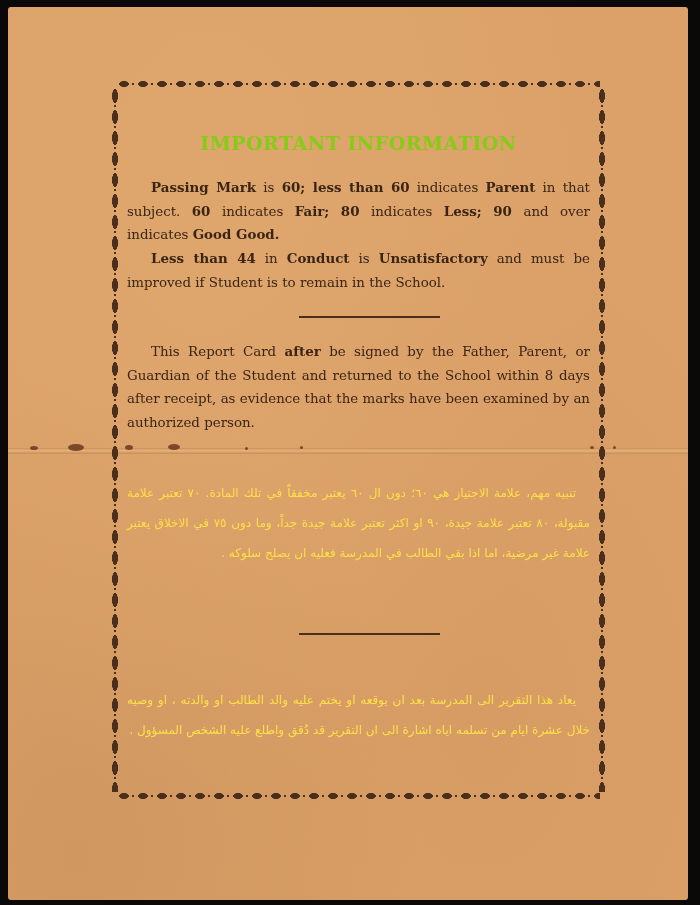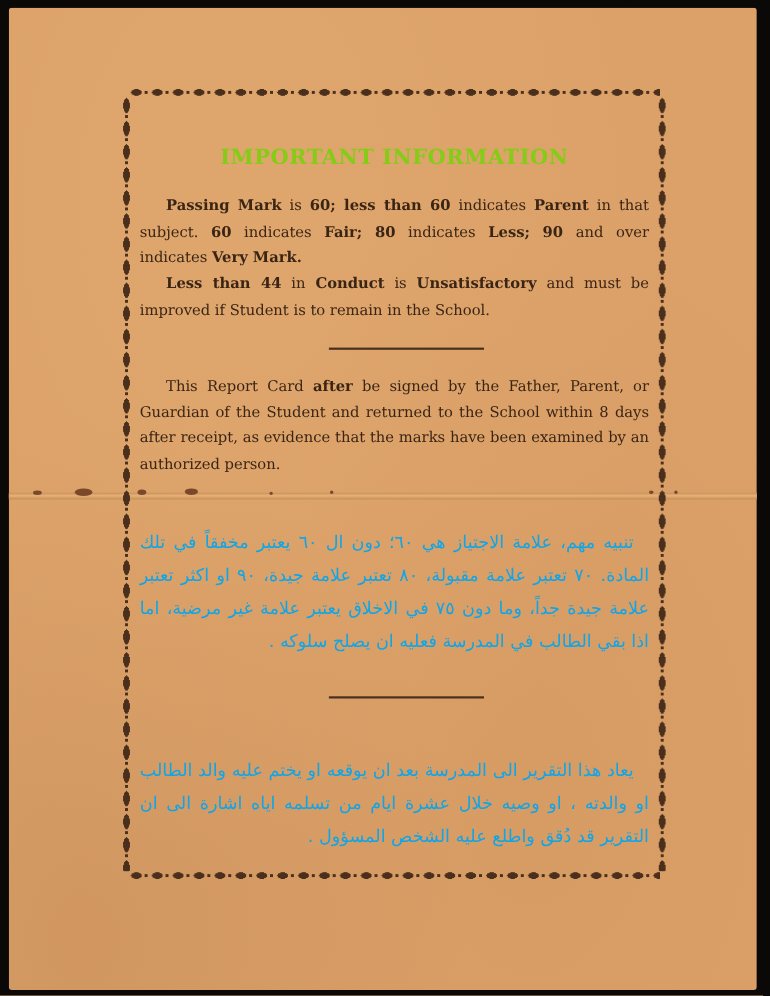--- a/index.html
+++ b/index.html
@@ -35,21 +35,21 @@
     font-size:19px; font-weight:bold; letter-spacing:0.5px; color:#84cc16; }
   .en { font-size:13.4px; line-height:23.5px; text-align:justify; }
   .en b { font-weight:bold; }
   .p1 { position:absolute; top:96px; left:0; right:0; text-indent:24px; }
   .p2 { position:absolute; top:167px; left:0; right:0; text-indent:24px; }
   .p3 { position:absolute; top:260px; left:0; right:0; text-indent:24px; }
   .rule { position:absolute; height:2px; background:#4a2f1c; }
   .rule1 { top:236px; left:172px; width:141px; }
   .rule2 { top:553px; left:172px; width:141px; }
   .ar { direction:rtl; text-align:justify; font-family:"DejaVu Sans", sans-serif;
-    font-size:16px; line-height:30px; color:#0ea5e9; }
+    font-size:12px; line-height:30px; color:#fde047; }
   .ar1 { position:absolute; top:398px; left:0; right:0; text-indent:14px; }
   .ar2 { position:absolute; top:605px; left:0; right:0; text-indent:14px; }
 </style>
 </head>
 <body>
 
 <div class="card"></div>
 <div class="fold"></div>
 <div class="stain" style="left:68px;top:444px;width:16px;height:7px;"></div>
 <div class="stain" style="left:30px;top:446px;width:8px;height:4px;"></div>
@@ -62,21 +62,21 @@
 
 <div class="frame">
   <div class="border-h top"></div>
   <div class="border-h bottom"></div>
   <div class="border-v left"></div>
   <div class="border-v right"></div>
 
   <div class="content">
     <div class="title">IMPORTANT INFORMATION</div>
 
-    <div class="en p1"><b>Passing Mark</b><span> is </span><b>60; less than 60</b><span> indicates </span><b>Parent</b><span> in that subject. </span><b>60</b><span> indicates </span><b>Fair;</b><span> </span><b>80</b><span> indicates </span><b>Less;</b><span> </span><b>90</b><span> and over indicates </span><b>Very Mark.</b></div>
+    <div class="en p1"><b>Passing Mark</b><span> is </span><b>60; less than 60</b><span> indicates </span><b>Parent</b><span> in that subject. </span><b>60</b><span> indicates </span><b>Fair;</b><span> </span><b>80</b><span> indicates </span><b>Less;</b><span> </span><b>90</b><span> and over indicates </span><b>Good Good.</b></div>
     <div class="en p2"><b>Less than 44</b><span> in </span><b>Conduct</b><span> is </span><b>Unsatisfactory</b><span> and must be improved if Student is to remain in the School.</span></div>
 
     <div class="rule rule1"></div>
 
     <div class="en p3"><span>This Report Card </span><b>after</b><span> be signed by the Father, Parent, or Guardian of the Student and returned to the School within 8 days after receipt, as evidence that the marks have been examined by an authorized person.</span></div>
 
     <div class="ar ar1">تنبيه مهم، علامة الاجتياز هي ٦٠؛ دون ال ٦٠ يعتبر مخفقاً في تلك المادة. ٧٠ تعتبر علامة مقبولة، ٨٠ تعتبر علامة جيدة، ٩٠ او اكثر تعتبر علامة جيدة جداً، وما دون ٧٥ في الاخلاق يعتبر علامة غير مرضية، اما اذا بقي الطالب في المدرسة فعليه ان يصلح سلوكه .</div>
 
     <div class="rule rule2"></div>
 

